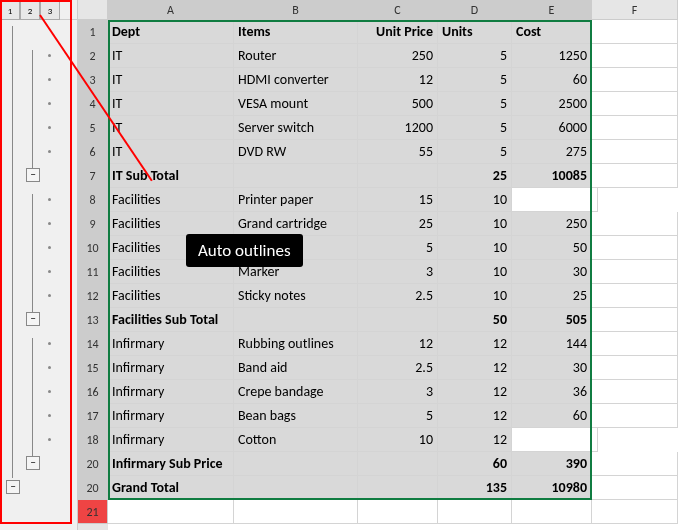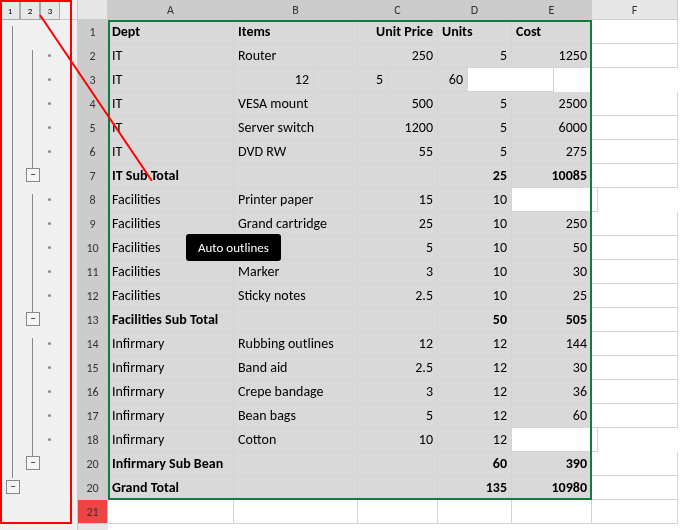--- a/index.html
+++ b/index.html
@@ -151,21 +151,21 @@
     .selection-border {
       position: absolute;
       border: 2px solid #107c41;
       pointer-events: none;
     }
 
     .tooltip {
       position: absolute;
       background: #000;
       color: #fff;
-      font-size: 13px;
+      font-size: 17px;
       padding: 6px 12px;
       border-radius: 3px;
       z-index: 10;
     }
     .arrow-line {
       position: absolute;
       background: #ff0000;
       transform-origin: left center;
       z-index: 5;
     }
@@ -258,20 +258,21 @@
 <div class="grow">
       <div class="cell colA">IT</div>
       <div class="cell colB">Router</div>
       <div class="cell colC num">250</div>
       <div class="cell colD num">5</div>
       <div class="cell colE num">1250</div>
       <div class="cell colF white"></div>
     </div>
     <div class="grow">
       <div class="cell colA">IT</div>
+      <div class="cell colB">HDMI converter</div>
       <div class="cell colC num">12</div>
       <div class="cell colD num">5</div>
       <div class="cell colE num">60</div>
       <div class="cell colF white"></div>
     </div>
     <div class="grow">
       <div class="cell colA">IT</div>
       <div class="cell colB">VESA mount</div>
       <div class="cell colC num">500</div>
       <div class="cell colD num">5</div>
@@ -382,21 +383,21 @@
       <div class="cell colF white"></div>
     </div>
     <div class="grow">
       <div class="cell colA">Infirmary</div>
       <div class="cell colB">Cotton</div>
       <div class="cell colC num">10</div>
       <div class="cell colD num">12</div>
       <div class="cell colF white"></div>
     </div>
     <div class="grow">
-      <div class="cell colA bold">Infirmary Sub Bean</div>
+      <div class="cell colA bold">Infirmary Sub Price</div>
       <div class="cell colB bold"></div>
       <div class="cell colC bold num"></div>
       <div class="cell colD bold num">60</div>
       <div class="cell colE bold num">390</div>
       <div class="cell colF white"></div>
     </div>
     <div class="grow">
       <div class="cell colA bold">Grand Total</div>
       <div class="cell colB bold"></div>
       <div class="cell colC bold num"></div>

